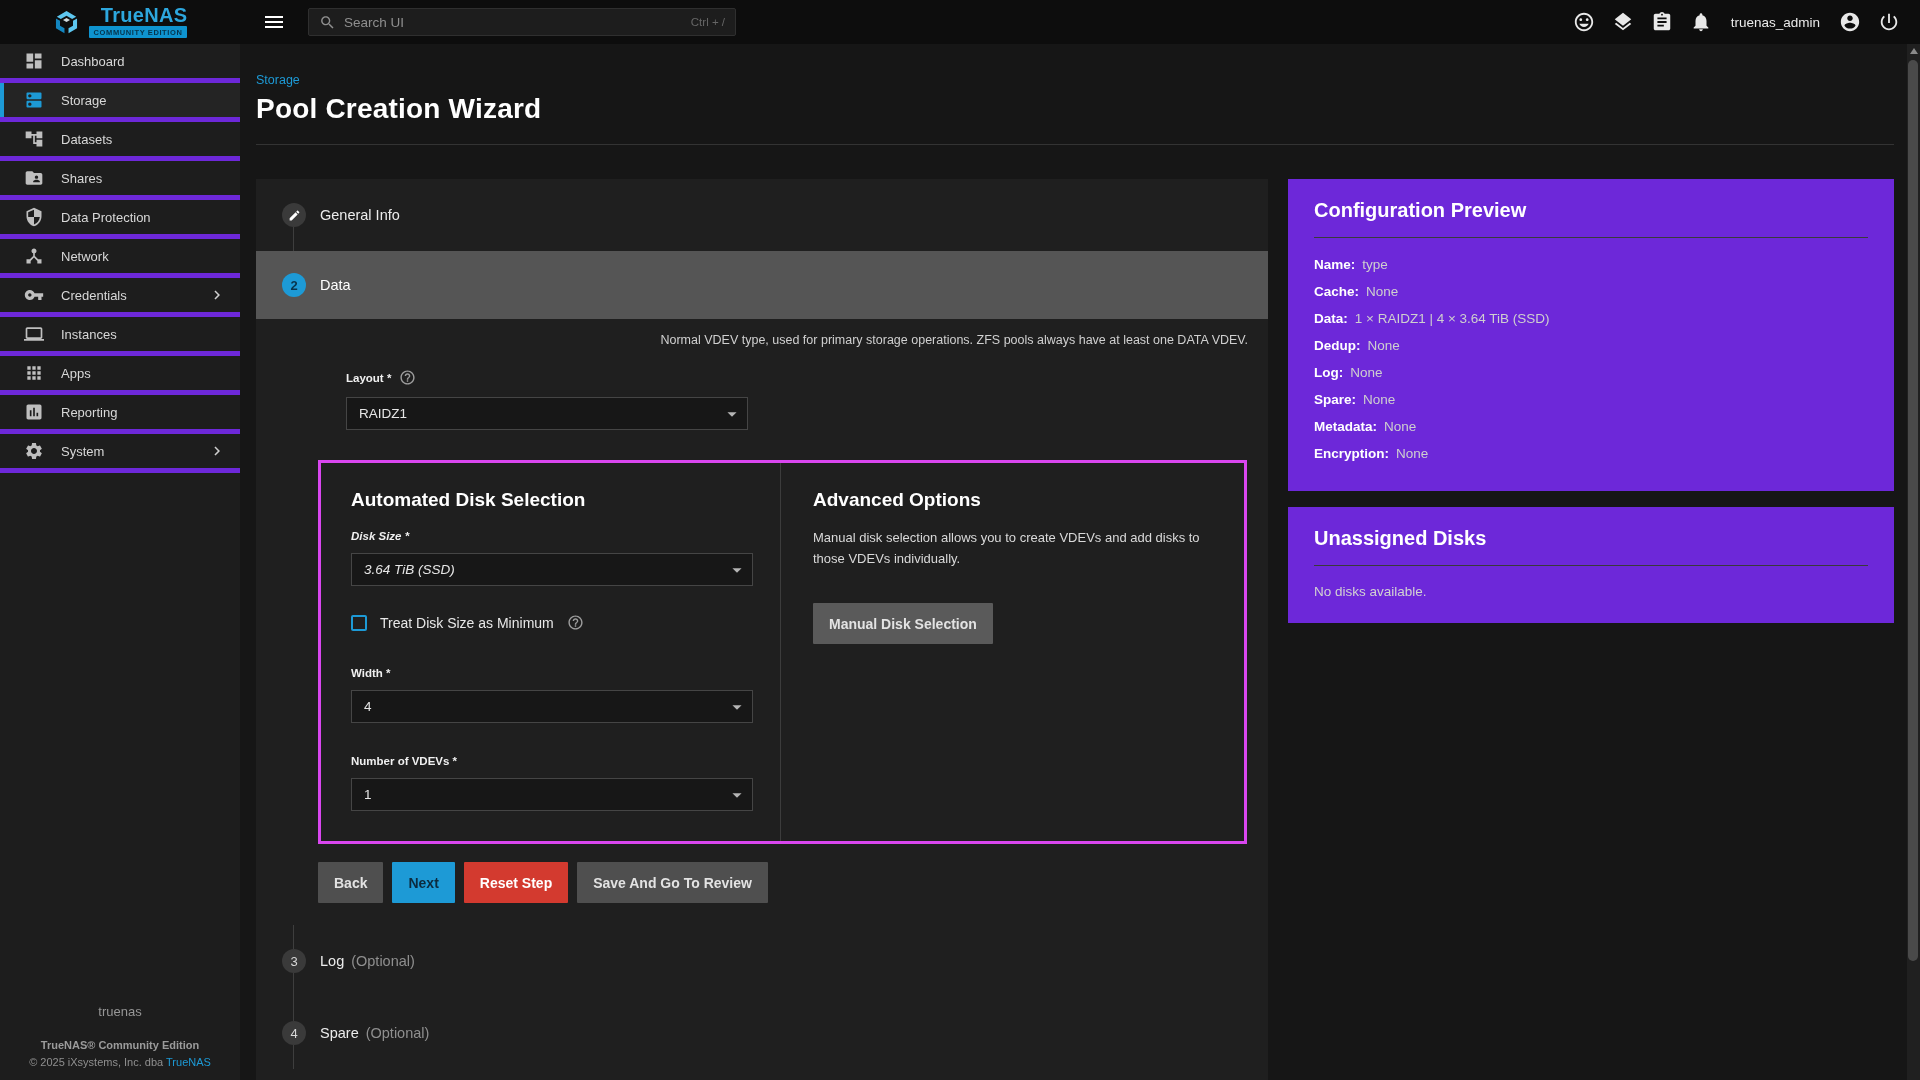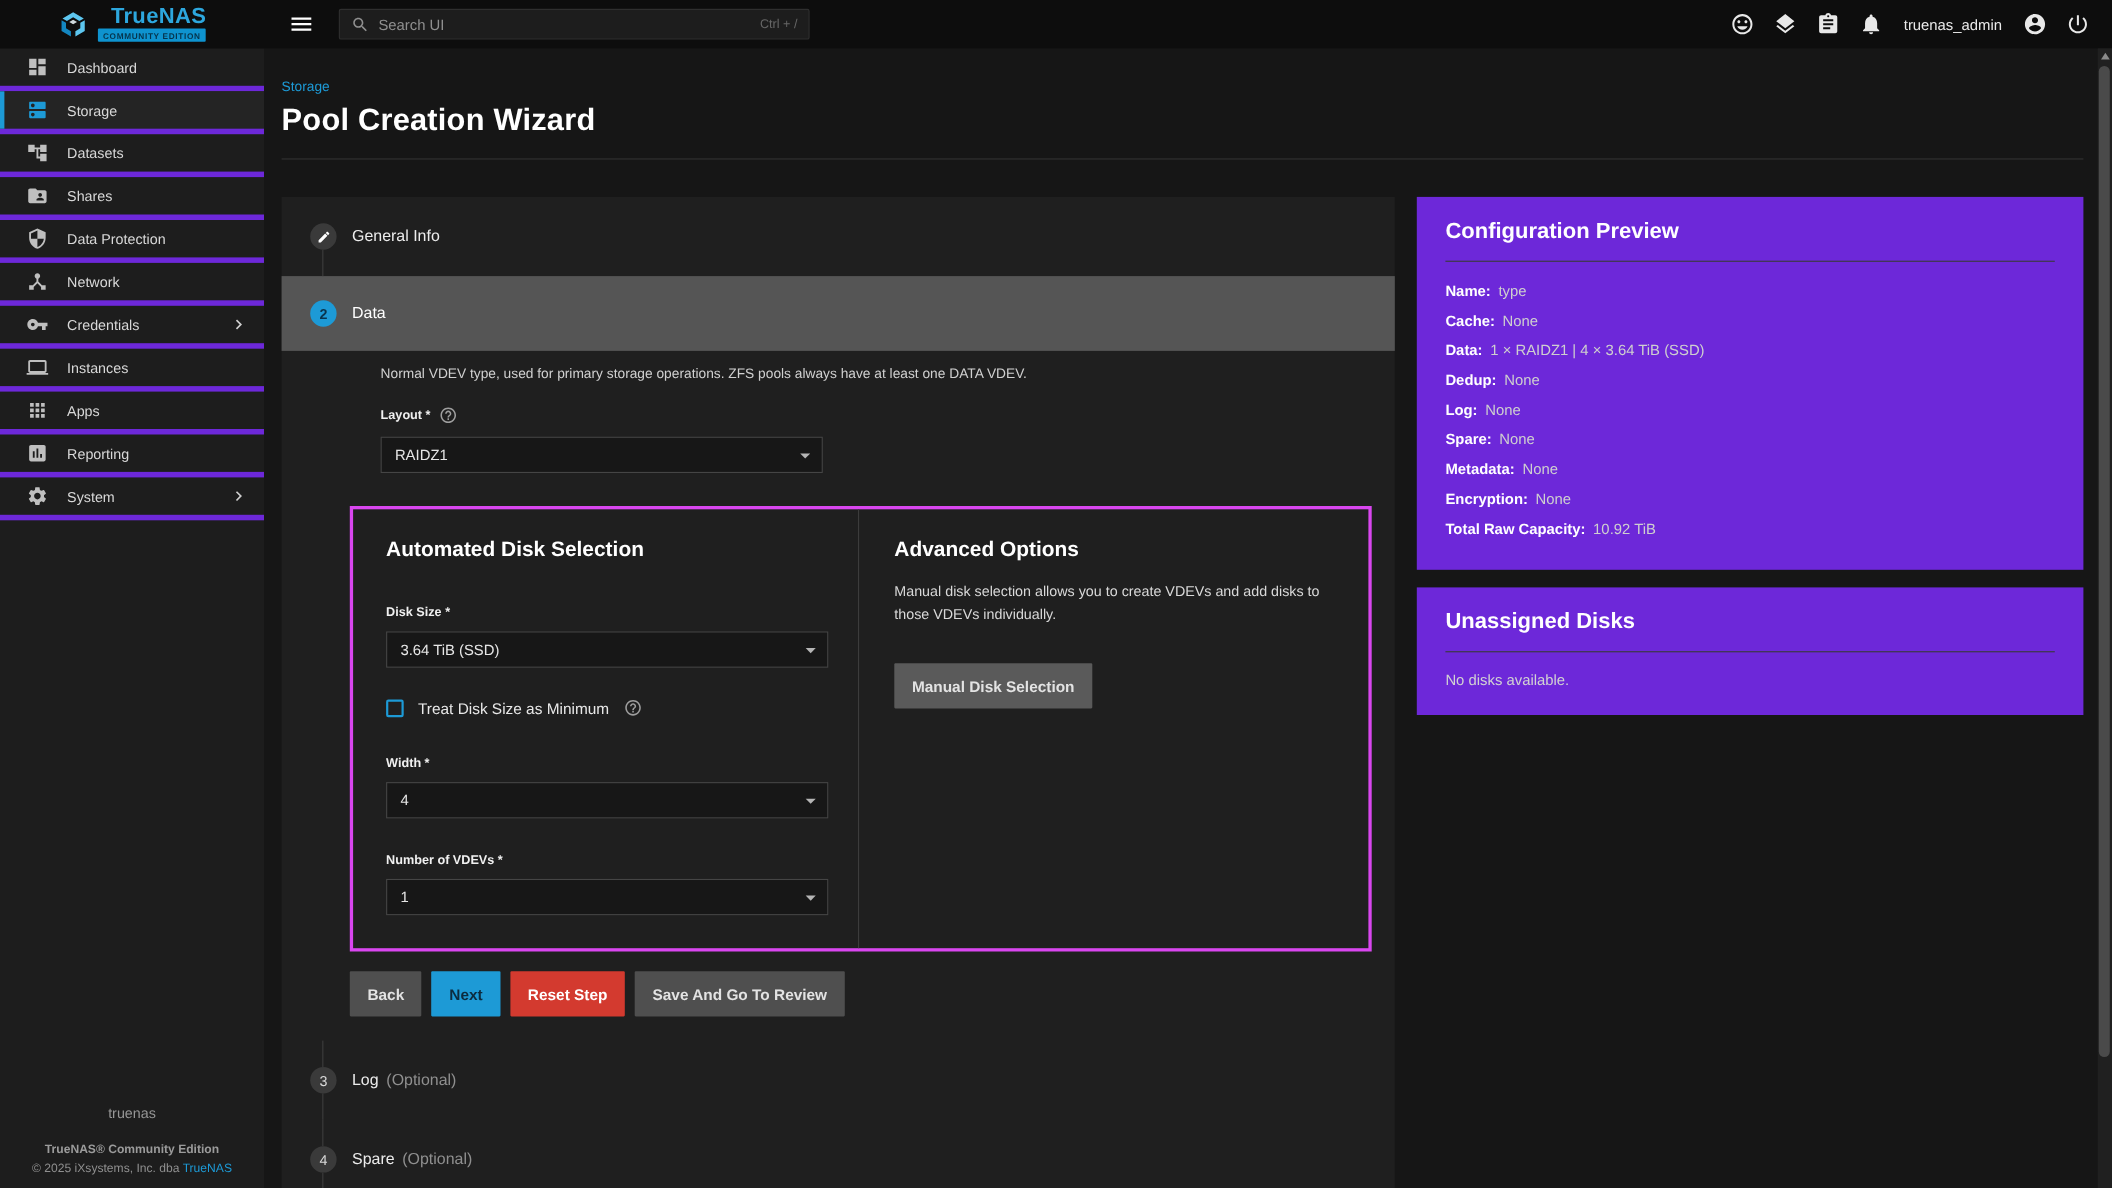--- a/index.html
+++ b/index.html
@@ -53,30 +53,30 @@
   .step-circle svg { width:13px; height:13px; fill:#ffffff; }
   .step-circle.blue { background:#1d9ad6; color:#09344c; font-weight:700; }
   .step-label { font-size:14.5px; color:#ececec; }
   .step-optional { font-size:14.5px; color:#8f8f8f; margin-left:7px; }
   .connector { position:absolute; left:37px; width:1px; background:#3e3e3e; z-index:1; }
   .conn-below { top:48px; bottom:0; }
   .conn-above { top:0; height:24px; }
   .data-header { background:#555555; height:68px; }
   .data-header .step-label { color:#ffffff; }
   .data-content { padding:6px 20px 22px 62px; }
-  .vdev-desc { margin-left:28px; margin-top:8px; font-size:12.5px; color:#d0d0d0; }
+  .vdev-desc { margin-left:28px; margin-top:8px; font-size:12.5px; color:#d0d0d0;text-align:right; }
   .field-label { font-size:11.5px; font-weight:700; color:#f0f0f0; display:flex; align-items:center; gap:8px; }
   .help-icon { width:17px; height:17px; fill:#9e9e9e; cursor:pointer; flex:none; }
   .select { width:402px; height:33px; margin-top:11px; background:#171717; border:1px solid #454545; display:flex; align-items:center; padding:0 4px 0 12px; font-size:13.5px; color:#e6e6e6; cursor:pointer;text-align:center; }
   .select .caret { margin-left:auto; width:22px; height:22px; fill:#b5b5b5; flex:none; }
   .layout-field { margin-left:28px; margin-top:22px; }
   .disk-box { margin-top:30px; width:929px; border:3px solid #d946ef; display:flex; }
   .disk-left { width:460px; flex:none; border-right:1px solid #3c3c3c; padding:26px 28px 30px 30px; }
   .section-title { font-size:19px; font-weight:700; color:#ffffff; }
-  .fld-disk-size { margin-top:40px; }
+  .fld-disk-size { margin-top:19px;font-style:italic; }
   .checkbox-row { margin-top:28px; display:flex; align-items:center; gap:13px; }
   .checkbox { width:16px; height:16px; border:2px solid #1d9ad6; border-radius:2px; cursor:pointer; flex:none; }
   .checkbox-label { font-size:14px; color:#e8e8e8; }
   .fld-width { margin-top:36px; }
   .fld-vdevs { margin-top:32px; }
   .disk-right { flex:1; padding:26px 30px 0 32px; }
   .adv-desc { margin-top:16px; font-size:13px; line-height:21px; color:#d9d9d9; max-width:455px; }
   .btn { display:inline-flex; align-items:center; justify-content:center; height:41px; padding:0 16px; font-size:14px; font-weight:700; cursor:pointer; border:none; border-radius:1px; font-family:"Liberation Sans",sans-serif; }
   .btn-gray { background:#4f4f4f; color:#e3e3e3; }
   .btn-blue { background:#1d9ad6; color:#0c2b3f; }
@@ -364,21 +364,20 @@
         <div class="panel-title">Configuration Preview</div>
         <div class="cfg-rows">
           <div class="cfg-row"><span class="cfg-label">Name:</span><span class="cfg-value">type</span></div>
           <div class="cfg-row"><span class="cfg-label">Cache:</span><span class="cfg-value">None</span></div>
           <div class="cfg-row"><span class="cfg-label">Data:</span><span class="cfg-value">1 × RAIDZ1 | 4 × 3.64 TiB (SSD)</span></div>
           <div class="cfg-row"><span class="cfg-label">Dedup:</span><span class="cfg-value">None</span></div>
           <div class="cfg-row"><span class="cfg-label">Log:</span><span class="cfg-value">None</span></div>
           <div class="cfg-row"><span class="cfg-label">Spare:</span><span class="cfg-value">None</span></div>
           <div class="cfg-row"><span class="cfg-label">Metadata:</span><span class="cfg-value">None</span></div>
           <div class="cfg-row"><span class="cfg-label">Encryption:</span><span class="cfg-value">None</span></div>
-          <div class="cfg-row"><span class="cfg-label">Total Raw Capacity:</span><span class="cfg-value">10.92 TiB</span></div>
         </div>
       </div>
 
       <div class="panel">
         <div class="panel-title">Unassigned Disks</div>
         <div class="empty-text">No disks available.</div>
       </div>
     </div>
   </div>
 </div>

